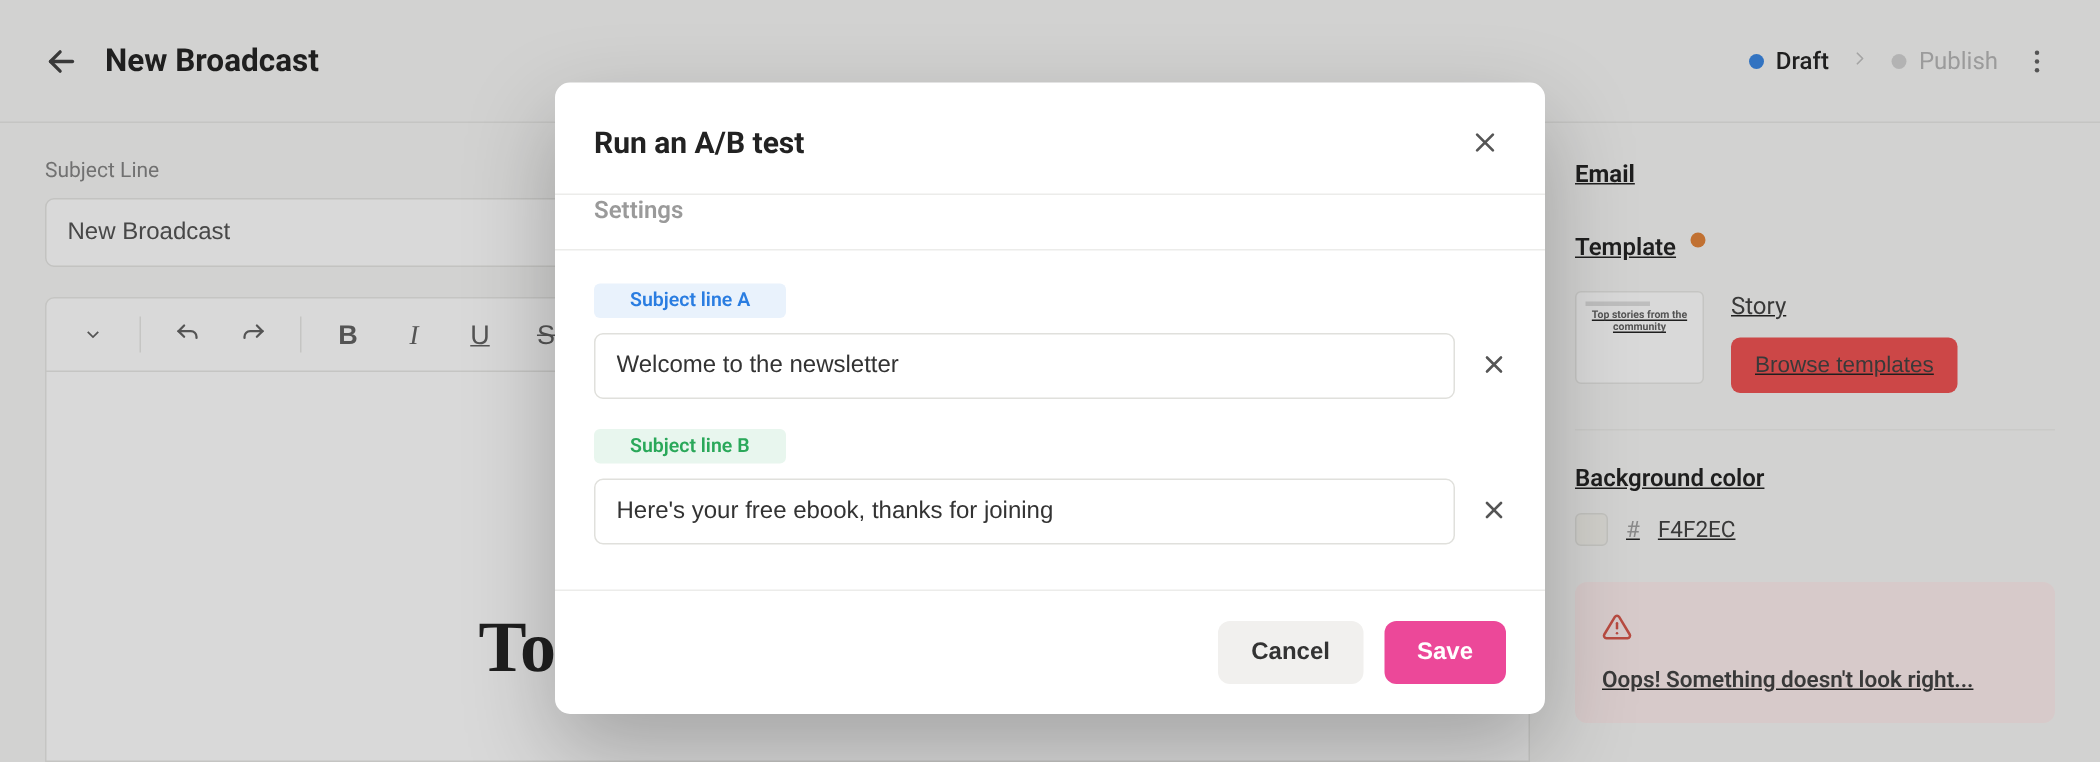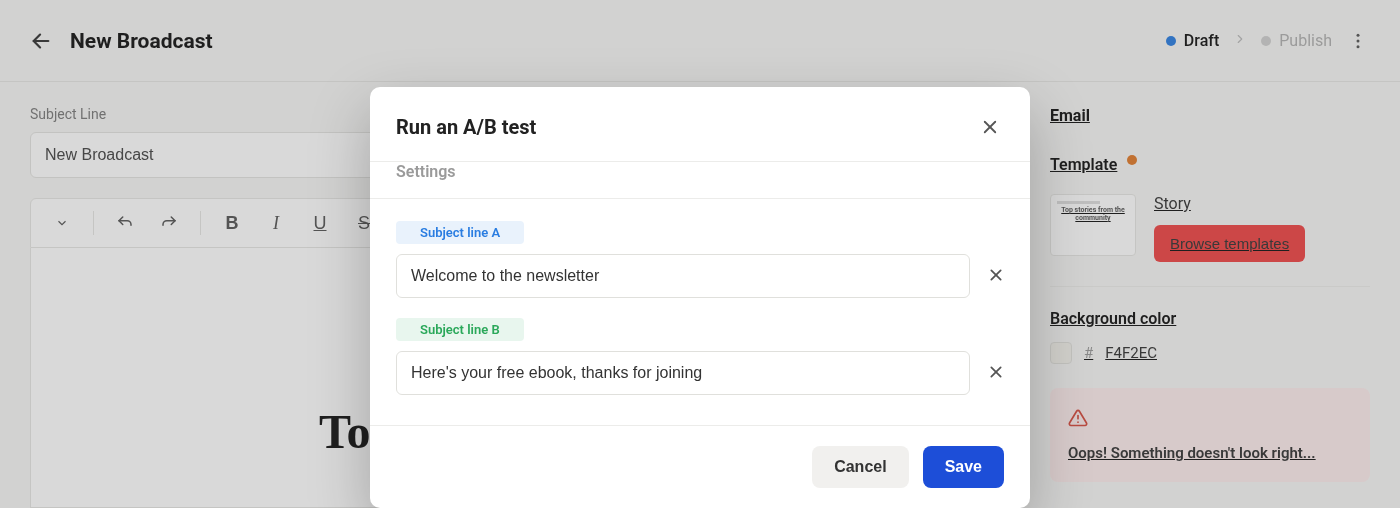--- a/index.html
+++ b/index.html
@@ -73,21 +73,21 @@
   .swatch{width:22px;height:22px;border:1px solid #e0e0dc;border-radius:4px;background:#f4f2ec;}
   .hash{color:#9a9a9a;font-size:15px;}
   .hex{font-size:15px;color:#333;}
   .alert-box{background:#fdecec;border-radius:8px;padding:20px 18px;margin-top:24px;}
   .alert-icon{color:#d54a3d;margin-bottom:12px;}
   .alert-text{font-size:15px;font-weight:600;color:#333;}
 
   
   .overlay {
     position:absolute; inset:0; background:rgba(80,80,80,0.22);
-    display:flex; align-items:flex-end; justify-content:center;
+    display:flex; align-items:flex-start; justify-content:center;
     padding-top:55px;
   }
   .modal {
     width:660px; background:#fff; border-radius:10px; box-shadow:0 24px 60px rgba(0,0,0,0.25);
     overflow:hidden;
   }
   .modal-header{display:flex;align-items:center;justify-content:space-between;padding:26px 26px 20px 26px;}
   .modal-title{font-size:20px;font-weight:700;color:#222;}
   .modal-close{width:28px;height:28px;display:flex;align-items:center;justify-content:center;color:#555;cursor:pointer;font-size:20px;}
   .modal-tabs{display:flex;gap:36px;padding:0 26px;border-bottom:1px solid #ececea;}
@@ -97,21 +97,21 @@
   .variant-block{margin-bottom:20px;}
   .badge{display:inline-block;font-size:13px;font-weight:600;padding:4px 24px;border-radius:4px;margin-bottom:10px;}
   .badge-a{color:#2a7de1;background:#e9f2fc;}
   .badge-b{color:#2aa85a;background:#e8f6ee;}
   .variant-row{display:flex;align-items:center;gap:18px;}
   .variant-input{flex:1;height:44px;border:1px solid #e0e0dc;border-radius:6px;padding:0 14px;font-size:16px;color:#333;outline:none;}
   .variant-remove{color:#555;font-size:20px;cursor:pointer;line-height:1;}
   .modal-footer{border-top:1px solid #ececea;padding:20px 26px;display:flex;justify-content:flex-end;gap:14px;}
   .btn{height:42px;padding:0 22px;border-radius:8px;font-size:16px;font-weight:600;cursor:pointer;border:none;}
   .btn-cancel{background:#f1f0ee;color:#333;}
-  .btn-save{background:#1d4ed8;color:#fff;}
+  .btn-save{background:#ec4899;color:#fff;}
 
   .template-label-row{display:flex;align-items:flex-start;gap:10px;}
   .orange-dot{width:10px;height:10px;border-radius:50%;background:#e07a2a;}
 </style>
 </head>
 <body>
 
 <div class="topbar">
   <div class="topbar-left">
     <span class="back-arrow">

